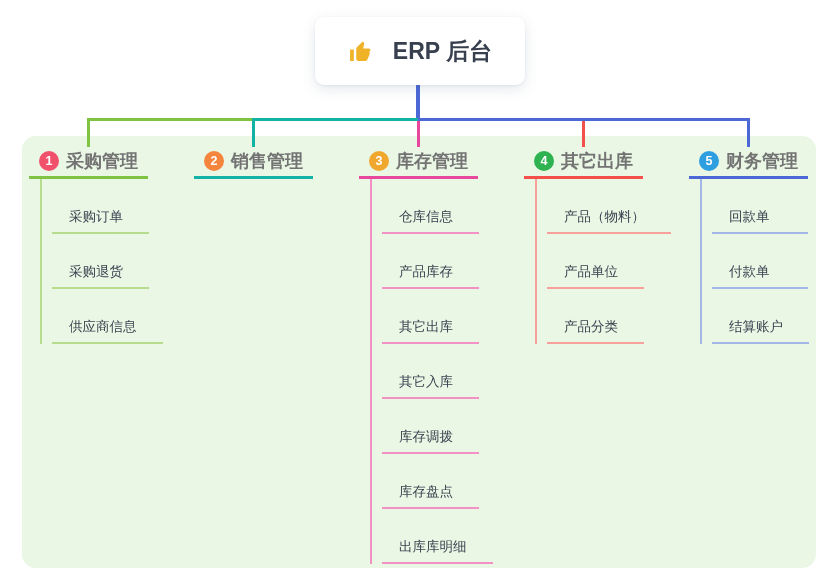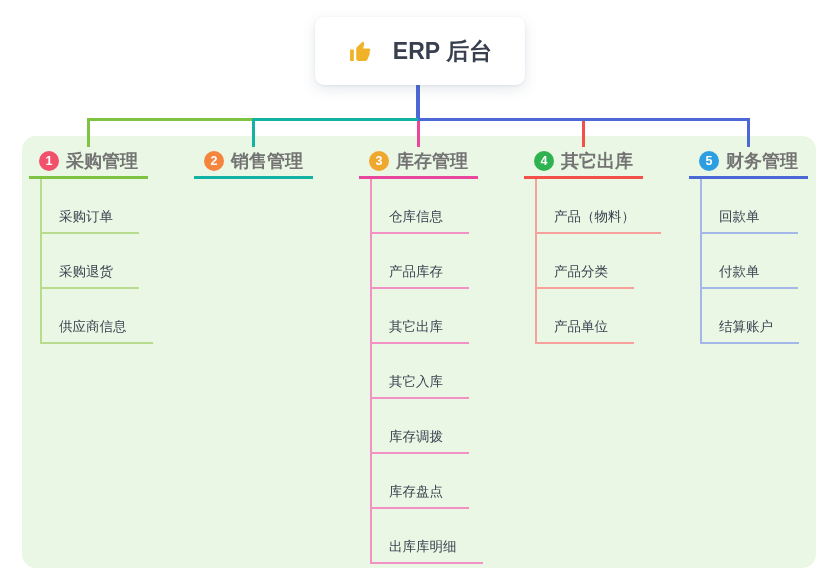--- a/index.html
+++ b/index.html
@@ -20,21 +20,21 @@
   .branch{position:absolute;top:146px;}
   .branch-title{box-sizing:border-box;width:119px;height:33px;
     display:flex;align-items:center;gap:7px;padding-left:10px;
     border-bottom:3px solid var(--line);}
   .badge{width:20px;height:20px;border-radius:50%;flex:0 0 20px;
     display:flex;align-items:center;justify-content:center;
     color:#ffffff;font-size:12.5px;font-weight:700;background:var(--badge);}
   .branch-label{font-size:18px;font-weight:600;color:#737373;white-space:nowrap;}
 
   .children{margin-left:11px;width:max-content;
-    border-left:2px solid var(--child-line);}
+    border-left:2px solid var(--child-line);padding-left:10px;}
   .child{box-sizing:border-box;height:55px;display:flex;align-items:flex-end;
     padding:0 26px 6px 17px;width:max-content;min-width:96px;
     border-bottom:2px solid var(--child-line);
     font-size:13.5px;color:#3b4250;white-space:nowrap;line-height:19px;}
 </style>
 </head>
 <body>
 
 <div id="canvas">
 
@@ -97,22 +97,22 @@
         </div>
   </div>
 
   <div class="branch" style="left: 524px; --line: #f4504b; --child-line: #f8a09c;">
     <div class="branch-title">
       <span class="badge" style="background: rgb(47, 179, 80);">4</span>
       <span class="branch-label">其它出库</span>
     </div>
     <div class="children">
           <div class="child">产品（物料）</div>
+          <div class="child">产品单位</div>
           <div class="child">产品分类</div>
-          <div class="child">产品单位</div>
         </div>
   </div>
 
   <div class="branch" style="left: 689px; --line: #4b68d6; --child-line: #a3b7e8;">
     <div class="branch-title">
       <span class="badge" style="background: rgb(45, 159, 224);">5</span>
       <span class="branch-label">财务管理</span>
     </div>
     <div class="children">
           <div class="child">回款单</div>

